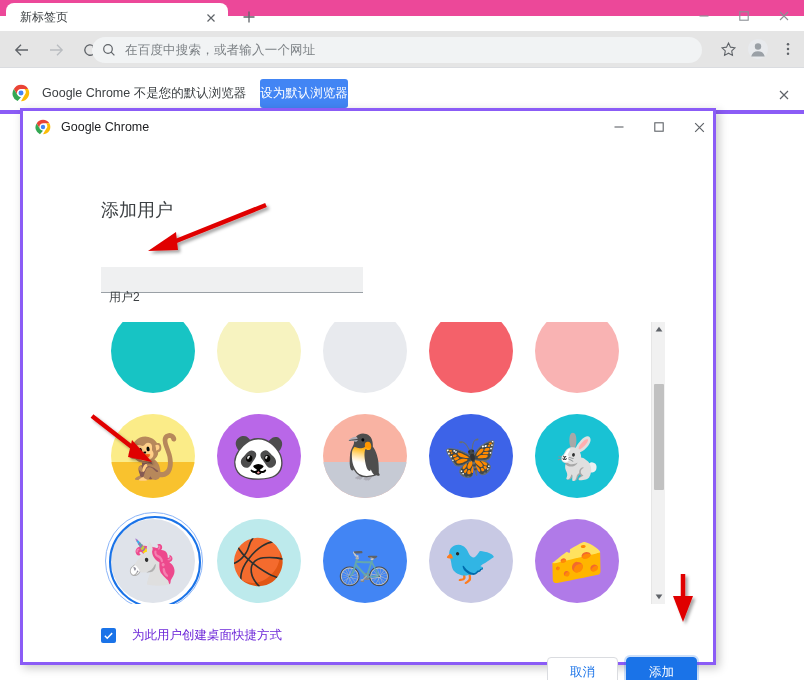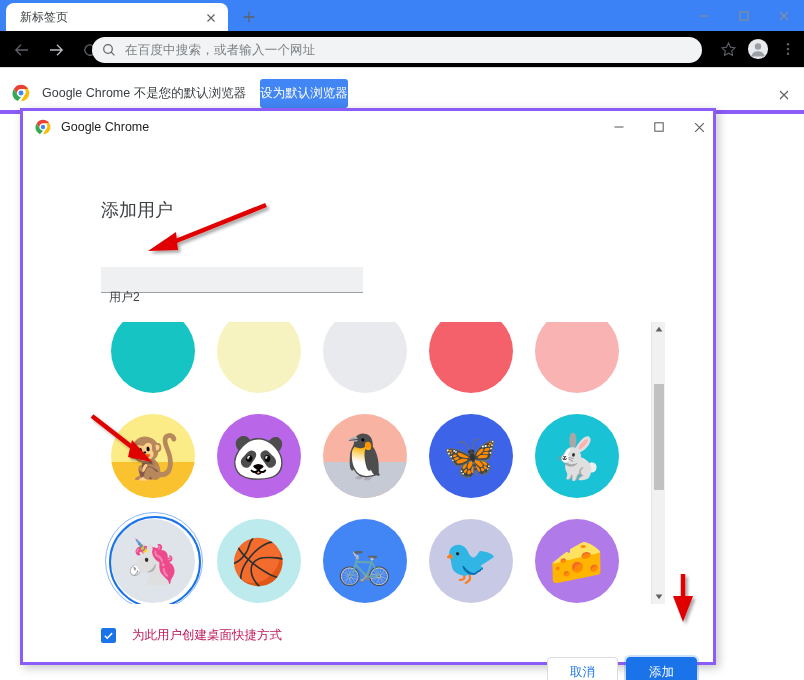--- a/index.html
+++ b/index.html
@@ -7,22 +7,22 @@
     width: 804px; height: 680px;
     font-family: "Liberation Sans", "DejaVu Sans", sans-serif;
     background: #ffffff;
     overflow: hidden;
   }
 
   
   #browser { position: absolute; inset: 0; background: #ffffff; }
 
   .tabstrip {
-    position: absolute; top: 0; left: 0; width: 804px; height: 31px;
-    background: #3b82f6;
+    position: absolute; top: 0; left: 0; width: 804px; height: 16px;
+    background: #ec4899;
   }
   .tab {
     position: absolute; left: 6px; top: 3px; width: 222px; height: 28px;
     background: #ffffff;
     border-radius: 8px 8px 0 0;
     display: flex; align-items: center;
   }
   .tab-title {
     font-size: 12px; color: #3c4043; margin-left: 14px;
     white-space: nowrap; overflow: hidden; text-overflow: ellipsis;
@@ -41,21 +41,21 @@
     position: absolute; right: 0; top: 0; height: 31px;
     display: flex; align-items: center;
   }
   .win-btn {
     width: 40px; height: 31px; display: flex; align-items: center;
     justify-content: center; color: #8a8f94;
   }
 
   .toolbar {
     position: absolute; top: 31px; left: 0; width: 804px; height: 37px;
-    background: #000000; display: flex; align-items: center;
+    background: #e5e5e5; display: flex; align-items: center;
   }
   .tb-icon {
     width: 28px; height: 28px; margin-left: 6px;
     display: flex; align-items: center; justify-content: center;
     color: #5f6368; border-radius: 50%;
   }
   .tb-icon.first { margin-left: 8px; }
   .omnibox {
     position: absolute; left: 92px; top: 6px; width: 610px; height: 26px;
     background: #f1f3f4; border-radius: 13px;
@@ -183,21 +183,21 @@
 
   
   .cb-row {
     position: absolute; left: 78px; top: 484px;
     display: flex; align-items: center;
   }
   .cb {
     width: 15px; height: 15px; border-radius: 2px; background: #1a73e8;
     display: flex; align-items: center; justify-content: center; flex: none;
   }
-  .cb-label { font-size: 12.5px; color: #be185d; margin-left: 16px; }
+  .cb-label { font-size: 12.5px; color: #6d28d9; margin-left: 16px; }
 
   .btn-row {
     position: absolute; right: 22px; top: 514px;
     display: flex; align-items: center; gap: 8px;
   }
   .btn {
     font-size: 12.5px; border-radius: 4px; padding: 8px 22px;
     cursor: pointer; font-family: inherit; line-height: 1;
   }
   .btn-cancel { background: #ffffff; color: #1a73e8; border: 1px solid #dadce0; }

